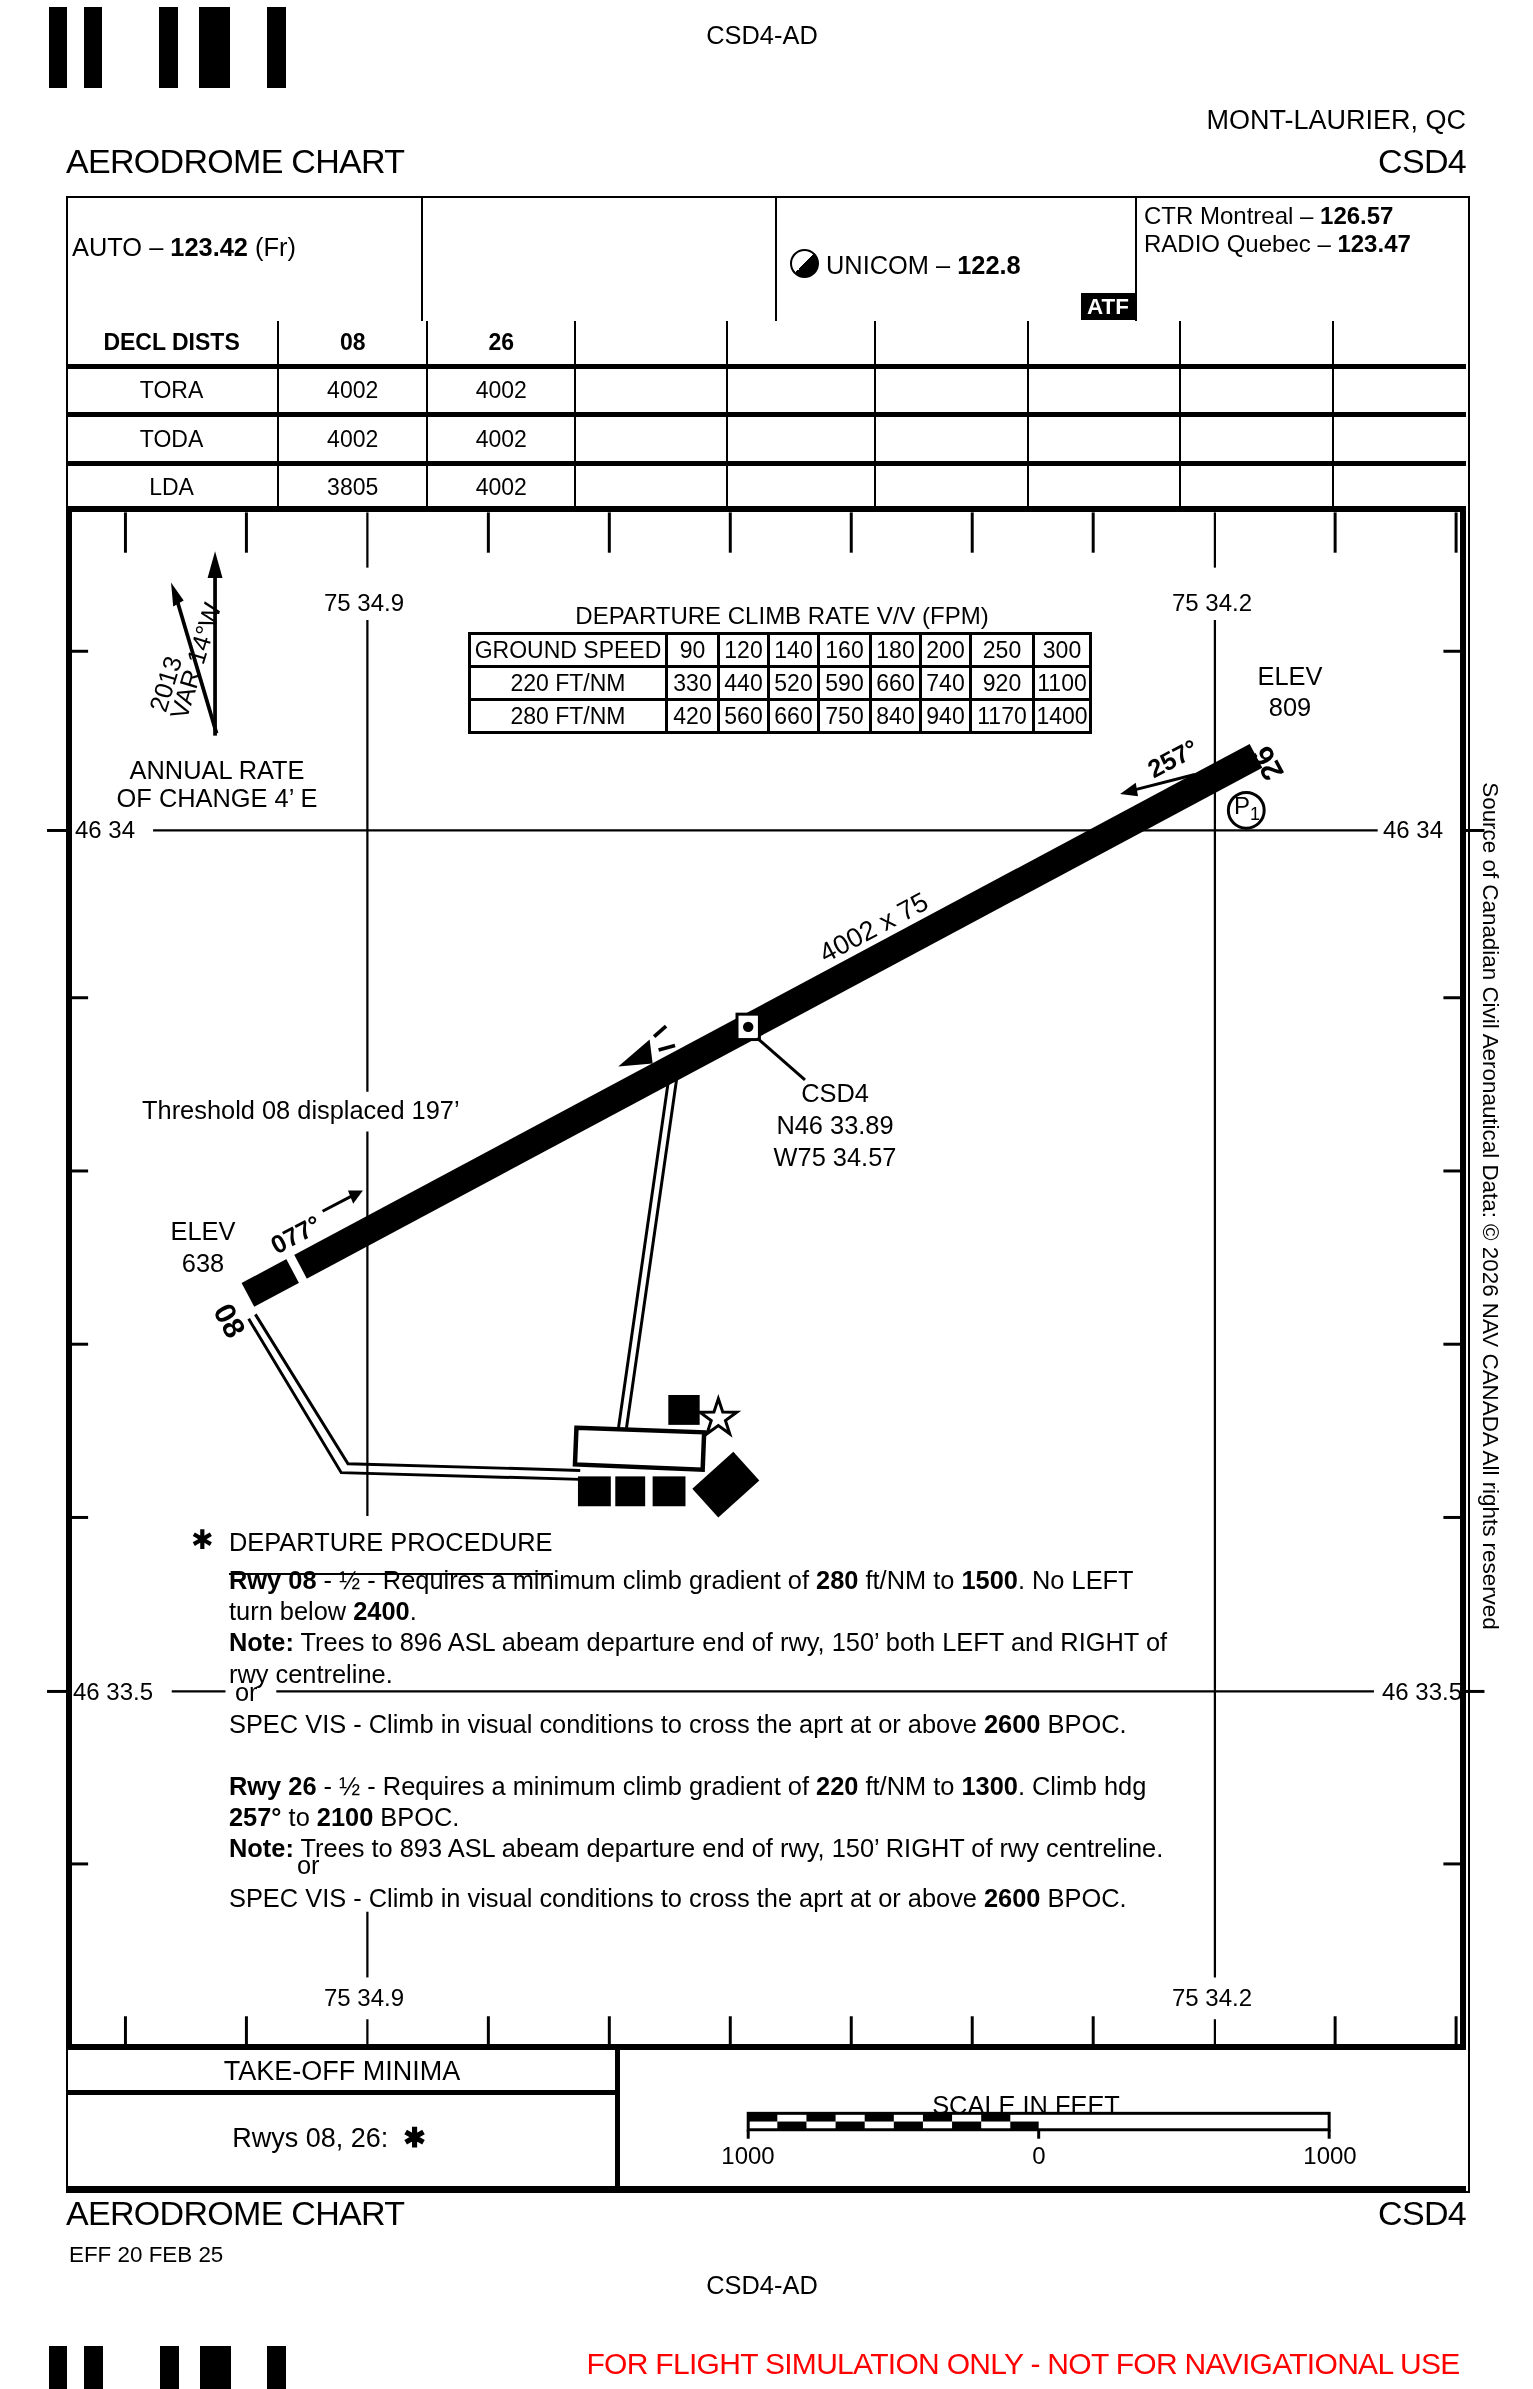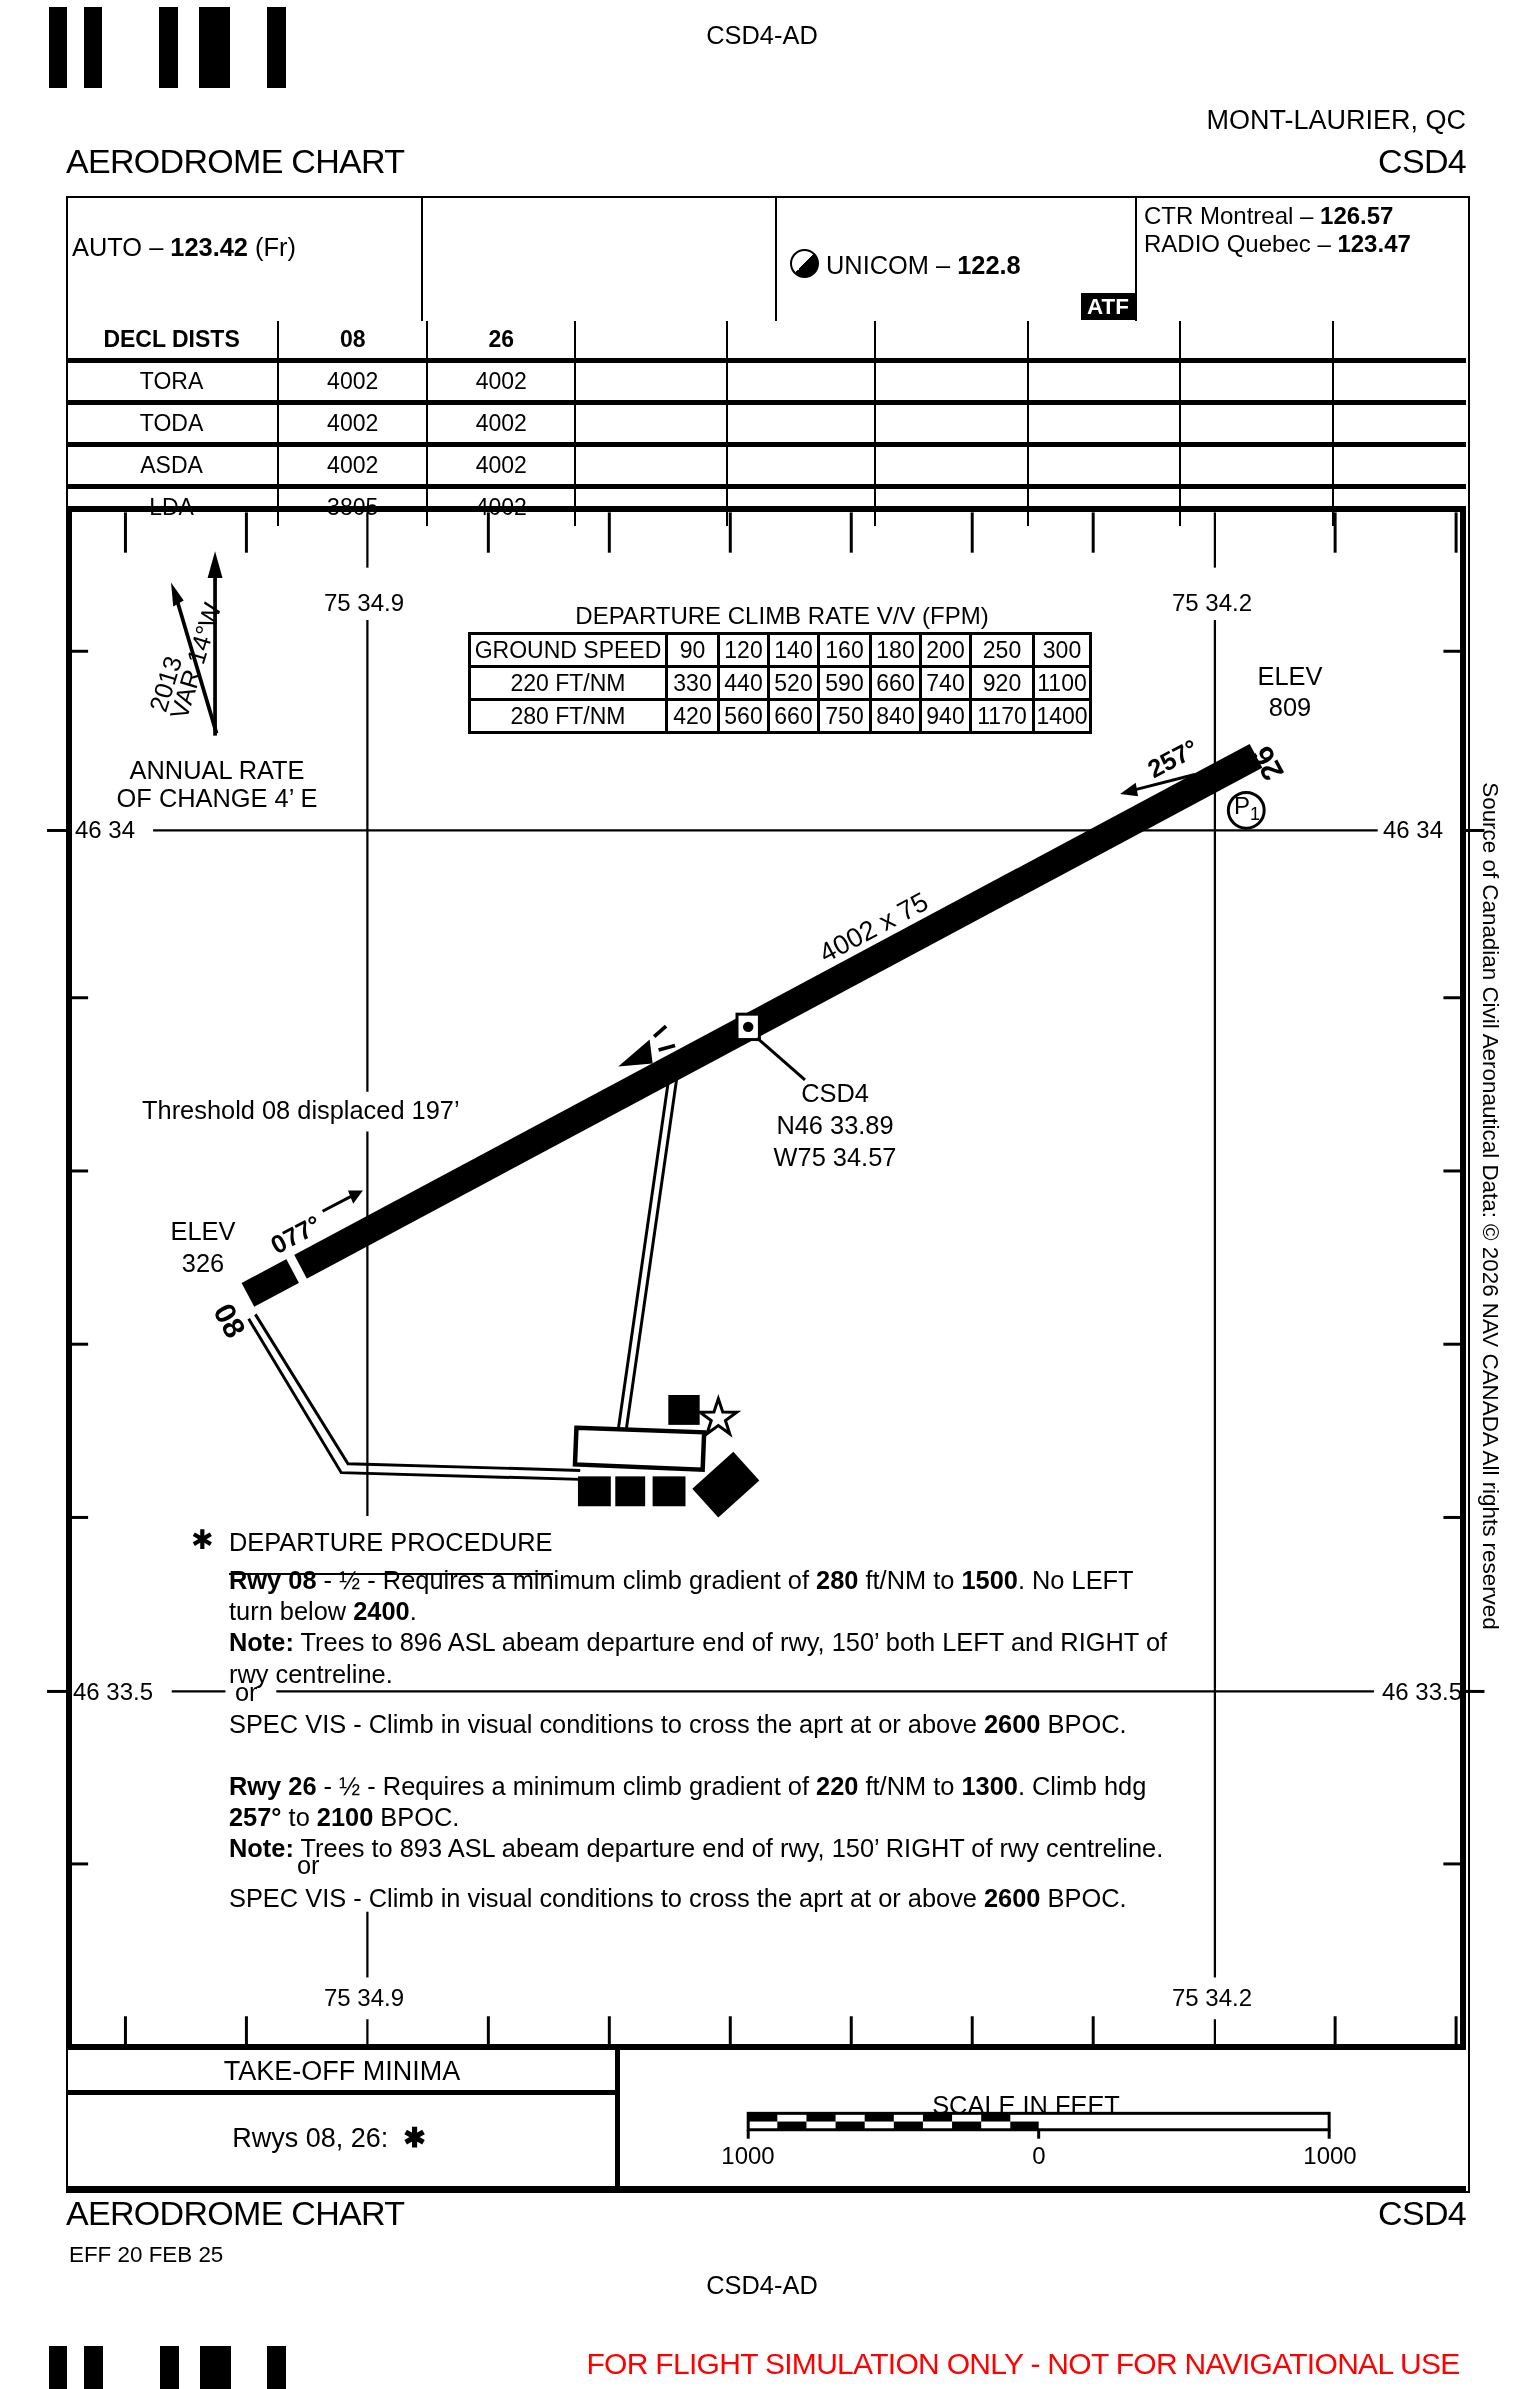--- a/index.html
+++ b/index.html
@@ -101,31 +101,20 @@
           <td>4002</td>
           <td></td>
           <td></td>
           <td></td>
           <td></td>
           <td></td>
           <td></td>
     </tr>
     <tr>
       <td>TODA</td>
-          <td>4002</td>
-          <td>4002</td>
-          <td></td>
-          <td></td>
-          <td></td>
-          <td></td>
-          <td></td>
-          <td></td>
-    </tr>
-    <tr>
-      <td>ASDA</td>
           <td>4002</td>
           <td>4002</td>
           <td></td>
           <td></td>
           <td></td>
           <td></td>
           <td></td>
           <td></td>
     </tr>
     <tr>
@@ -252,21 +241,21 @@
   <div class="t s32" style="left:1382px;top:1678px;">46 33.5</div>
 
   <div class="t" style="left:196px;top:661px;transform:translate(-50%,-50%) rotate(-73deg);">VAR 14°W</div>
   <div class="t" style="left:166px;top:684px;transform:translate(-50%,-50%) rotate(-73deg);">2013</div>
   <div class="t" style="left:217px;top:756px;transform:translateX(-50%);">ANNUAL RATE</div>
   <div class="t" style="left:217px;top:784px;transform:translateX(-50%);">OF CHANGE 4’ E</div>
 
   <div class="t" style="left:1290px;top:662px;transform:translateX(-50%);">ELEV</div>
   <div class="t" style="left:1290px;top:693px;transform:translateX(-50%);">809</div>
   <div class="t" style="left:203px;top:1217px;transform:translateX(-50%);">ELEV</div>
-  <div class="t" style="left:203px;top:1249px;transform:translateX(-50%);">326</div>
+  <div class="t" style="left:203px;top:1249px;transform:translateX(-50%);">638</div>
   <div class="t s36" style="left:874px;top:928px;transform:translate(-50%,-50%) rotate(-28deg);">4002 x 75</div>
   <div class="t s40 b" style="left:1268px;top:763px;transform:translate(-50%,-50%) rotate(-118deg);">26</div>
   <div class="t s40 b" style="left:229px;top:1321px;transform:translate(-50%,-50%) rotate(62deg);">08</div>
   <div class="t b" style="left:1173px;top:759px;transform:translate(-50%,-50%) rotate(-28deg);">257°</div>
   <div class="t b" style="left:296px;top:1235px;transform:translate(-50%,-50%) rotate(-28deg);">077°</div>
   <div class="t" style="left:142px;top:1096px;">Threshold 08 displaced 197’</div>
   <div class="t" style="left:835px;top:1079px;transform:translateX(-50%);">CSD4</div>
   <div class="t" style="left:835px;top:1111px;transform:translateX(-50%);">N46 33.89</div>
   <div class="t" style="left:835px;top:1143px;transform:translateX(-50%);">W75 34.57</div>
   <div class="t s32" style="left:1247px;top:810px;transform:translate(-50%,-55%);">

